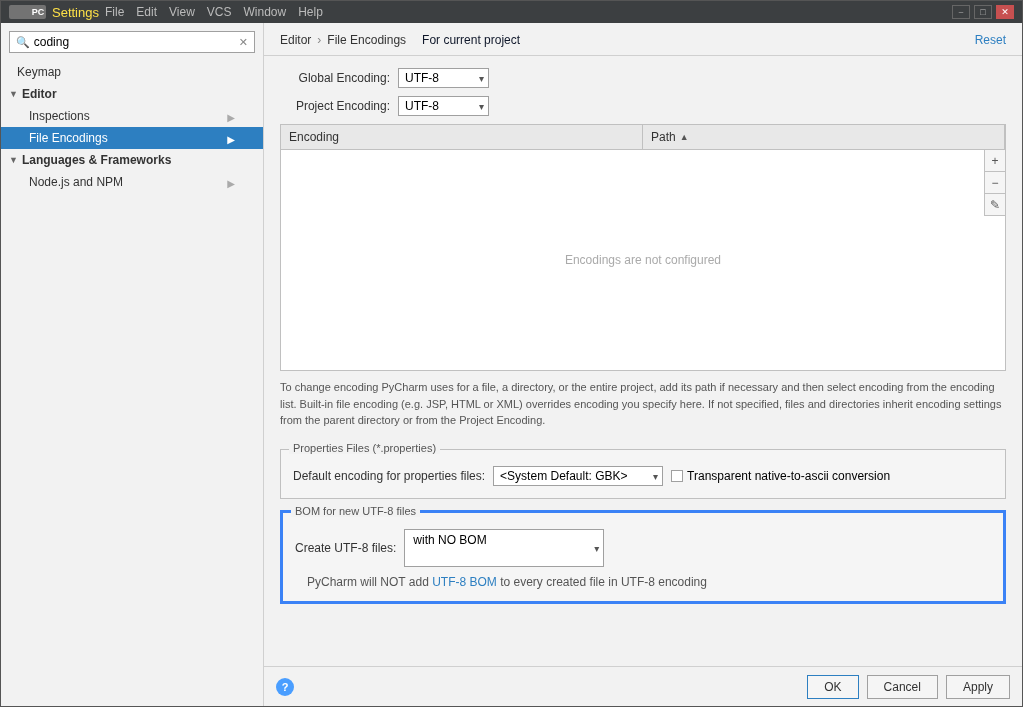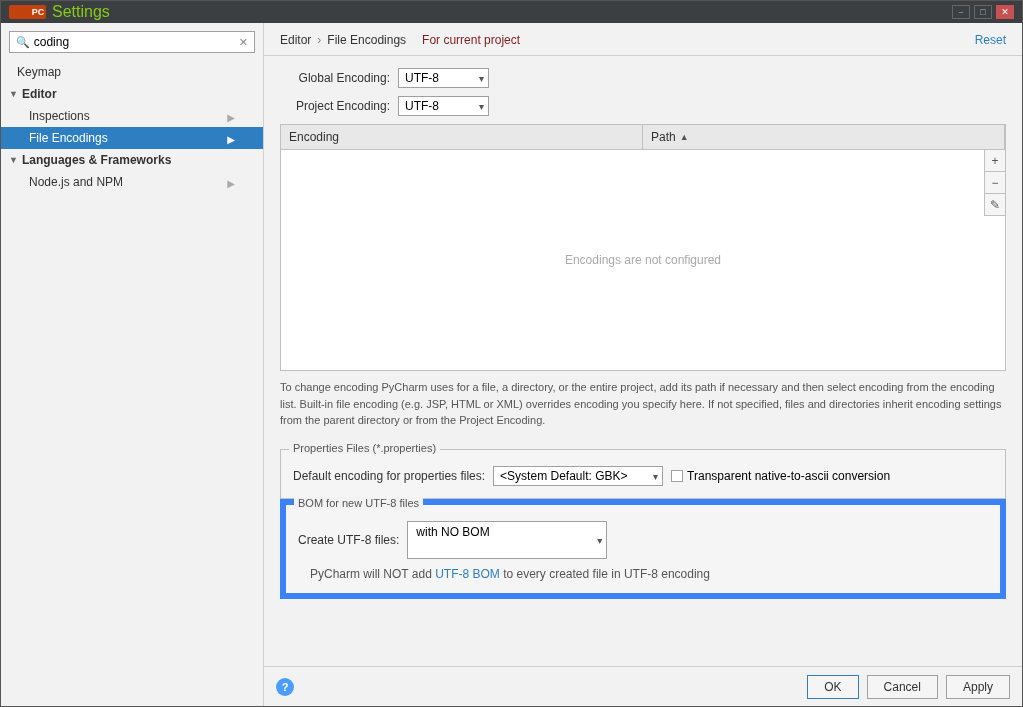--- a/index.html
+++ b/index.html
@@ -2,22 +2,22 @@
 <html><head>
   <meta charset="utf-8">
   <style>
     * { box-sizing: border-box; margin: 0; padding: 0; font-family: 'Segoe UI', Arial, sans-serif; font-size: 12px; }
     body { width: 1023px; height: 707px; background: #3c3f41; overflow: hidden; }
     
     .window { width: 1023px; height: 707px; background: #f2f2f2; display: flex; flex-direction: column; border: 1px solid #555; }
     
     .title-bar { background: #3c3f41; color: #bbbbbb; height: 22px; display: flex; align-items: center; padding: 0 8px; justify-content: space-between; flex-shrink: 0; }
     .title-bar-left { display: flex; align-items: center; gap: 6px; }
-    .title-icon { width: 37px; height: 14px; background: #c2410c; border-radius: 2px; display: flex; align-items: center; justify-content: center; color: white; font-size: 9px; font-weight: bold; padding-left: 21px; }
-    .title-text { font-size: 16px; color: #84cc16; }
+    .title-icon { width: 37px; height: 14px; background: #737373; border-radius: 2px; display: flex; align-items: center; justify-content: center; color: white; font-size: 9px; font-weight: bold; padding-left: 21px; }
+    .title-text { font-size: 13px; color: #fde047; }
     .title-bar-menus { display: flex; gap: 12px; font-size: 11px; color: #bbbbbb; }
     .title-bar-controls { display: flex; gap: 4px; }
     .title-btn { width: 18px; height: 14px; display: flex; align-items: center; justify-content: center; border: 1px solid #666; font-size: 9px; color: #bbbbbb; cursor: pointer; }
     .title-btn.close { background: #c75050; border-color: #c75050; color: white; }
     
     .content { display: flex; flex: 1; overflow: hidden; }
     
     .sidebar { width: 263px; background: #f2f2f2; border-right: 1px solid #d0d0d0; display: flex; flex-direction: column; flex-shrink: 0; }
     
     .search-box { padding: 8px 8px; }
@@ -34,21 +34,21 @@
     .nav-child.active { background: #2d7fc1; color: white; }
     .nav-child.active .nav-item-icon { color: white; }
     .nav-item-icon { color: #aaa; font-size: 10px; }
     
     .main { flex: 1; display: flex; flex-direction: column; overflow: hidden; background: #f2f2f2; }
     
     .main-header { padding: 10px 16px 8px; border-bottom: 1px solid #d0d0d0; display: flex; align-items: center; justify-content: space-between; flex-shrink: 0; }
     .breadcrumb { display: flex; align-items: center; gap: 6px; color: #333; font-size: 13px; font-weight: 500; }
     .breadcrumb-sep { color: #888; }
     .breadcrumb-current { color: #333; }
-    .project-label { color: #7f1d1d; font-size: 12px; margin-left: 16px; }
+    .project-label { color: #0f172a; font-size: 12px; margin-left: 16px; }
     .reset-btn { color: #2d7fc1; cursor: pointer; font-size: 12px; text-decoration: none; }
     
     .main-content { flex: 1; overflow-y: auto; padding: 12px 16px; }
     
     .encoding-row { display: flex; align-items: center; gap: 8px; margin-bottom: 8px; }
     .encoding-label { color: #333; min-width: 110px; text-align: right; }
     .select-wrap { position: relative; display: inline-block; }
     .select-wrap::after { content: '▾'; position: absolute; right: 5px; top: 50%; transform: translateY(-50%); font-size: 10px; color: #555; pointer-events: none; }
     .select-wrap select { padding: 2px 20px 2px 6px; border: 1px solid #a0a0a0; background: white; font-size: 12px; cursor: pointer; appearance: none; -webkit-appearance: none; outline: none; }
     
@@ -64,21 +64,21 @@
     
     .info-text { font-size: 11px; color: #555; margin-top: 8px; line-height: 1.5; padding-bottom: 8px; }
     
     .section-group { border: 1px solid #c0c0c0; margin-top: 12px; padding: 8px 12px 12px; position: relative; background: #f5f5f5; }
     .section-title { position: absolute; top: -8px; left: 8px; background: #f2f2f2; padding: 0 4px; font-size: 11px; color: #555; }
     .section-row { display: flex; align-items: center; gap: 8px; margin-top: 8px; }
     .section-label { color: #333; }
     .checkbox-wrap { display: flex; align-items: center; gap: 4px; cursor: pointer; }
     .checkbox { width: 12px; height: 12px; border: 1px solid #a0a0a0; background: white; display: inline-block; }
     
-    .bom-section { border: 6px solid #3b82f6; margin-top: 0; padding: 8px 12px 12px; position: relative; background: #f5f5f5; }
+    .bom-section { border: 3px solid #3b82f6; margin-top: 11px; padding: 8px 12px 12px; position: relative; background: #f5f5f5; }
     .bom-title { position: absolute; top: -8px; left: 8px; background: #f2f2f2; padding: 0 4px; font-size: 11px; color: #555; }
     .bom-row { display: flex; align-items: center; gap: 8px; margin-top: 8px; }
     .bom-label { color: #333; }
     .bom-note { font-size: 11px; color: #555; margin-top: 8px; margin-left: 12px; }
     .bom-link { color: #2d7fc1; text-decoration: none; cursor: pointer; }
     .bom-select-wrap { position: relative; display: inline-block; }
     .bom-select-wrap::after { content: '▾'; position: absolute; right: 5px; top: 50%; transform: translateY(-50%); font-size: 10px; color: #555; pointer-events: none; }
     .bom-select-wrap select { padding: 3px 22px 19px 8px; border: 1px solid #a0a0a0; background: white; font-size: 12px; cursor: pointer; appearance: none; -webkit-appearance: none; outline: none; min-width: 200px; }
     
     .footer { height: 40px; background: #f2f2f2; border-top: 1px solid #d0d0d0; display: flex; align-items: center; justify-content: space-between; padding: 0 12px; flex-shrink: 0; }
@@ -92,20 +92,28 @@
   </style>
 </head>
 <body>
 
 <div class="window">
 
   <div class="title-bar">
     <div class="title-bar-left">
       <div class="title-icon">PC</div>
       <span class="title-text">Settings</span>
+      <div class="title-bar-menus">
+        <span>File</span>
+        <span>Edit</span>
+        <span>View</span>
+        <span>VCS</span>
+        <span>Window</span>
+        <span>Help</span>
+      </div>
     </div>
     <div class="title-bar-controls">
       <div class="title-btn">⎯</div>
       <div class="title-btn">□</div>
       <div class="title-btn close">✕</div>
     </div>
   </div>
 
   <div class="content">
 

